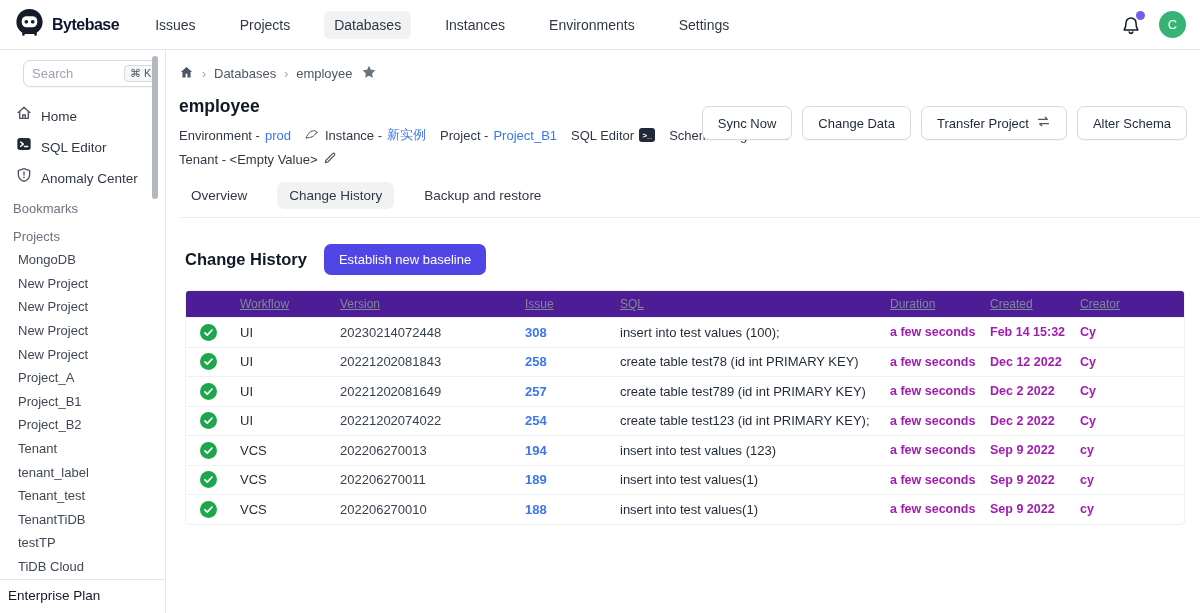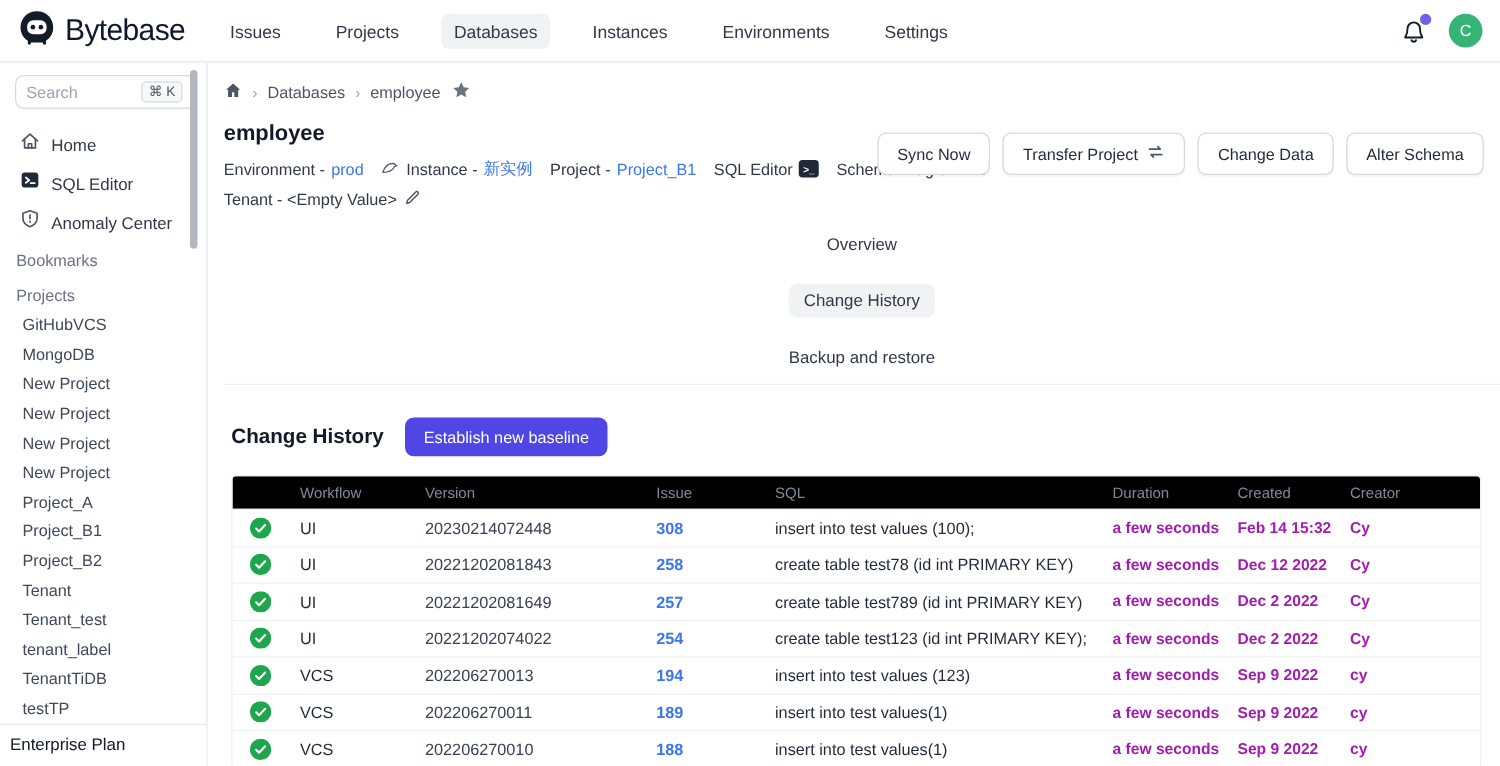--- a/index.html
+++ b/index.html
@@ -3,34 +3,34 @@
 <meta charset="utf-8">
 <style>
   * { margin: 0; padding: 0; box-sizing: border-box; }
   html, body { width: 1200px; height: 613px; overflow: hidden; background: #fff;
     font-family: "Liberation Sans", sans-serif; color: #1f2937; }
 
   
   .topnav { position: fixed; top: 0; left: 0; right: 0; height: 50px;
     display: flex; align-items: center; border-bottom: 1px solid #e5e7eb; background: #fff; z-index: 30; padding: 0 14px; }
   .logo { display: flex; align-items: center; gap: 7px; cursor: pointer; }
-  .logo-text { font-size: 24px; font-weight: 400; color: #0f172a; letter-spacing: -0.5px; }
+  .logo-text { font-size: 16px; font-weight: 700; color: #0f172a; letter-spacing: -0.5px; }
   .topnav nav { display: flex; align-items: center; gap: 24px; margin-left: 26px; }
   .nav-item { font-size: 14px; color: #303846; padding: 6px 10px; border-radius: 6px; cursor: pointer; }
   .nav-item.active { background: #f1f2f4; }
   .nav-right { margin-left: auto; display: flex; align-items: center; gap: 18px; }
   .bell-wrap { position: relative; cursor: pointer; width: 20px; height: 22px; }
   .bell-dot { position: absolute; top: -3px; right: -4px; width: 9px; height: 9px; border-radius: 50%; background: #6e62e6; }
   .avatar { width: 27px; height: 27px; border-radius: 50%; background: #36b475; color: #fff;
     display: flex; align-items: center; justify-content: center; font-size: 13px; cursor: pointer; }
 
   
   .sidebar { position: fixed; top: 50px; left: 0; bottom: 0; width: 166px;
     border-right: 1px solid #e5e7eb; background: #fff; z-index: 20; }
-  .search-box { margin: 10px 8px 12px 12px; height: 27px; border: 1px solid #d6d9de; border-radius: 7px;
+  .search-box { margin: 10px 8px 12px 23px; height: 27px; border: 1px solid #d6d9de; border-radius: 7px;
     display: flex; align-items: center; padding: 0 5px 0 8px; box-shadow: 0 1px 1px rgba(0,0,0,0.03); background: #fff; }
   .search-box input { border: none; outline: none; width: 92px; font-size: 13px; color: #374151;
     font-family: "Liberation Sans", sans-serif; }
   .search-box input::placeholder { color: #9ca3af; }
   .kbd { font-size: 11px; color: #4b5563; border: 1px solid #d6d9de; background: #f7f8f9;
     border-radius: 4px; padding: 1px 5px; white-space: nowrap; }
   .side-item { display: flex; align-items: flex-end; gap: 9px; padding: 6px 6px 6px 16px;
     font-size: 13.5px; color: #303846; cursor: pointer; }
   .side-item svg { flex: 0 0 auto; }
   .section-label { font-size: 13px; color: #6b7280; padding: 9px 6px 4px 13px; }
@@ -51,35 +51,35 @@
   .meta-group { display: flex; align-items: center; gap: 5px; }
   .blue-link { color: #3b76f0; cursor: pointer; }
   .term-chip { width: 16px; height: 14px; border-radius: 3px; background: #1f2937; color: #fff;
     font-size: 8px; display: inline-flex; align-items: center; justify-content: center; font-weight: 700; }
 
   .actions { position: absolute; top: 56px; right: 13px; display: flex; gap: 10px; }
   .btn { background: #fff; border: 1px solid #d6d9de; border-radius: 7px; padding: 8px 15px;
     font-size: 13px; color: #1f2937; cursor: pointer; display: flex; align-items: center; gap: 7px;
     box-shadow: 0 1px 1px rgba(0,0,0,0.04); font-family: "Liberation Sans", sans-serif; }
 
-  .tabs { display: flex; align-items: center; gap: 18px; margin: 14px 0 0 12px; padding-bottom: 8px; flex-direction: column; }
+  .tabs { display: flex; align-items: center; gap: 18px; margin: 14px 0 0 12px; padding-bottom: 8px; }
   .tab { font-size: 13.5px; color: #303846; padding: 6px 12px; border-radius: 7px; cursor: pointer; }
   .tab.active { background: #f1f2f4; }
   .tab-divider { border-bottom: 1px solid #eceef1; }
 
   .section-head { display: flex; align-items: center; margin: 26px 0 0 18px; }
   .section-title { font-size: 16.5px; font-weight: 700; color: #111827; }
   .primary-btn { margin-left: 17px; background: #4f46e5; color: #fff; border: none; border-radius: 7px;
     padding: 8px 15px; font-size: 13px; cursor: pointer; font-family: "Liberation Sans", sans-serif; }
 
   
   .history-table { margin: 15px 15px 0 18px; border: 1px solid #eef0f2; border-radius: 4px; overflow: hidden; }
   .t-row { display: grid; grid-template-columns: 54px 100px 185px 95px 270px 100px 90px auto;
     align-items: center; }
-  .t-head { background: #000000; height: 26px; font-size: 12px; color: #80899a; }
+  .t-head { background: #4c1d95; height: 26px; font-size: 12px; color: #80899a; text-decoration: underline; }
   .t-body .t-row { height: 29.5px; border-top: 1px solid #f0f1f3; font-size: 13px; cursor: pointer; }
   .cell-status { display: flex; justify-content: flex-start; padding-left: 14px; }
   .cell-workflow { color: #1f2937; }
   .cell-version { color: #374151; }
   .cell-issue { color: #3b76f0; font-weight: 700; cursor: pointer; }
   .cell-sql { color: #1f2937; font-weight: 500; }
   .cell-duration, .cell-created, .cell-creator { color: #a21caf; font-weight: 700; font-size: 12.5px; }
 </style>
 </head>
 <body>
@@ -153,43 +153,42 @@
       </svg>
     </span>
     <span>Anomaly Center</span>
   </div>
 
   <div class="section-label">Bookmarks</div>
   <div class="section-label">Projects</div>
 
   <div>
 
-      <div class="proj-item">GitHubVCS</div>
 
       <div class="proj-item">MongoDB</div>
 
       <div class="proj-item">New Project</div>
 
       <div class="proj-item">New Project</div>
 
       <div class="proj-item">New Project</div>
 
       <div class="proj-item">New Project</div>
 
       <div class="proj-item">Project_A</div>
 
       <div class="proj-item">Project_B1</div>
 
       <div class="proj-item">Project_B2</div>
 
       <div class="proj-item">Tenant</div>
 
+      <div class="proj-item">tenant_label</div>
+
       <div class="proj-item">Tenant_test</div>
-
-      <div class="proj-item">tenant_label</div>
 
       <div class="proj-item">TenantTiDB</div>
 
       <div class="proj-item">testTP</div>
 
       <div class="proj-item">TiDB Cloud</div>
     </div>
 
   <div class="plan-bar">Enterprise Plan</div>
   <div class="scroll-thumb"></div>
@@ -260,30 +259,30 @@
         </svg>
       </span>
     </span>
   </div>
 
   <div class="actions">
     <button class="btn">
       <span>Sync Now</span>
     </button>
     <button class="btn">
+      <span>Change Data</span>
+    </button>
+    <button class="btn">
       <span>Transfer Project</span>
       <span>
         <svg width="15" height="13" viewBox="0 0 24 20" fill="none" stroke="#4b5563" stroke-width="2" stroke-linecap="round" stroke-linejoin="round">
           <path d="M4 6.5h14l-3.2-3.2"></path>
             <path d="M20 13.5H6l3.2 3.2"></path>
         </svg>
       </span>
-    </button>
-    <button class="btn">
-      <span>Change Data</span>
     </button>
     <button class="btn">
       <span>Alter Schema</span>
     </button>
   </div>
 
   <div class="tabs tab-divider">
     <span class="tab">Overview</span>
     <span class="tab active">Change History</span>
     <span class="tab">Backup and restore</span>

